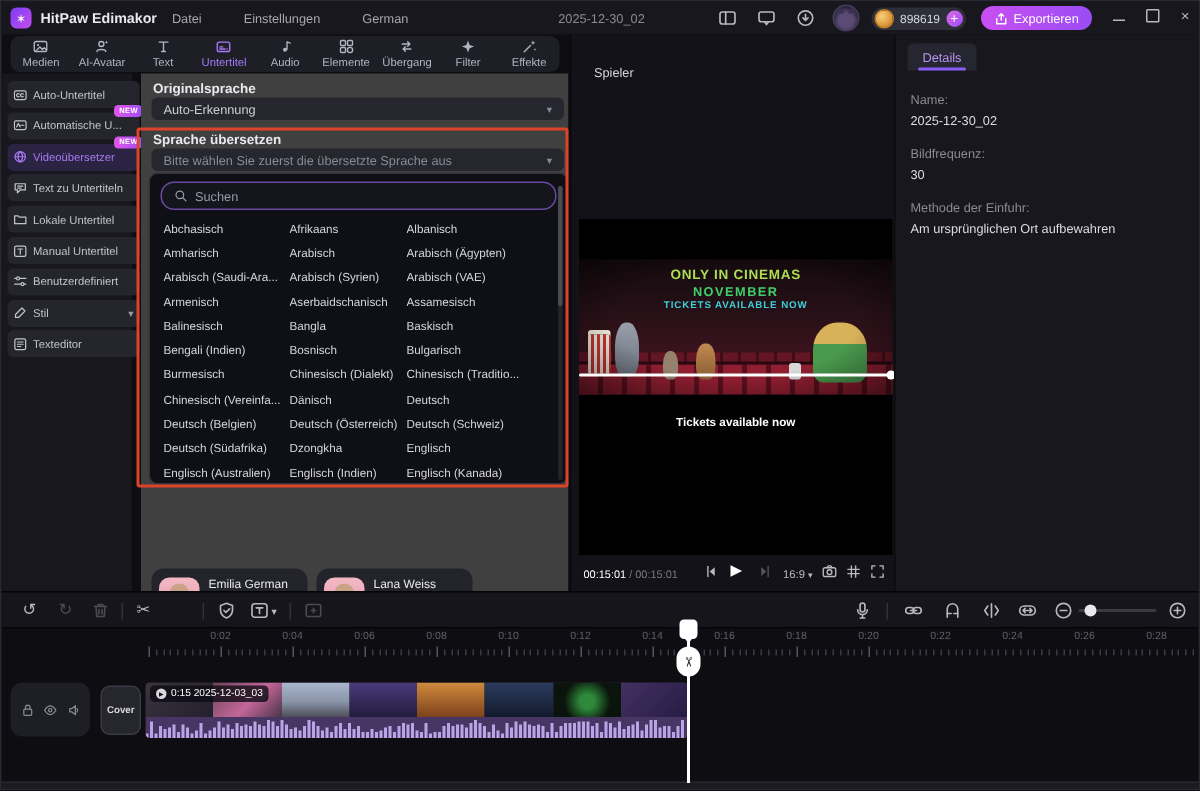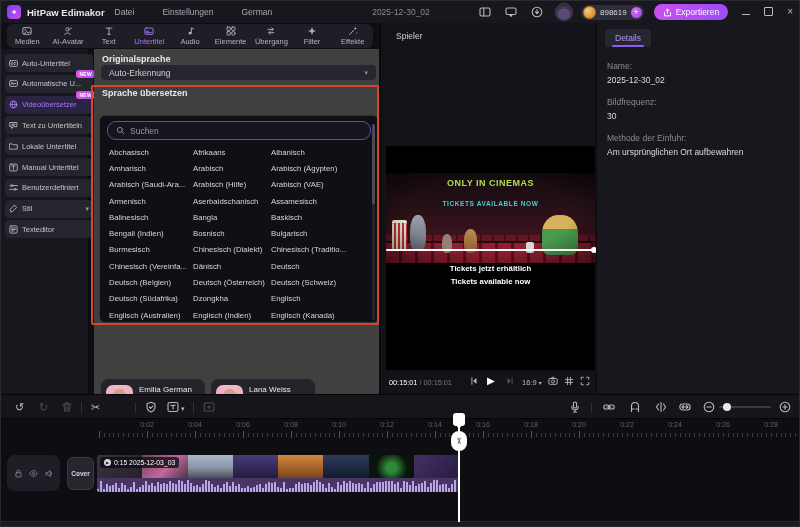--- a/index.html
+++ b/index.html
@@ -77,21 +77,21 @@
   .vdesc{font-size:7.2px;color:#8a8a92;white-space:nowrap;}
   .cost-pill{position:absolute;left:7px;top:374px;height:15px;border-radius:8px;background:#2a2a33;display:flex;align-items:center;padding:0 7px 0 2px;gap:4px;}
   .cost-num{font-size:8px;color:#e09a4a;}
   .cost-total{font-size:8px;color:#9a9aa4;}
   .refresh-ic{position:absolute;left:100px;top:376px;color:#9a9aa4;font-size:10px;}
   .start-btn{position:absolute;right:6px;top:373px;width:73px;height:16px;border-radius:4px;
              background:linear-gradient(90deg,#b44af0,#8d46f2);color:#fff;font-size:8px;display:flex;align-items:center;justify-content:center;}
   #red-annotation{left:90px;top:84px;width:288px;height:240px;border:2px solid #dd4328;border-radius:2px;pointer-events:none;z-index:30;}
   
   #player{left:378px;top:22px;width:217px;height:371px;background:#121218;border-left:2px solid #0a0a0e;}
-  .player-title{position:absolute;left:15px;top:8px;color:#d4d4da;font-size:8.5px;}
+  .player-title{position:absolute;left:15px;top:20px;color:#d4d4da;font-size:8.5px;}
   #video{position:absolute;left:5px;top:123px;width:209px;height:224px;background:#000;}
   #scene{position:absolute;left:0;top:27px;width:209px;height:90px;overflow:hidden;
          background:linear-gradient(180deg,#140a0e 0%,#241016 35%,#38121c 65%,#4e1522 100%);}
   .seats{position:absolute;left:0;right:0;bottom:0;height:20px;
          background:repeating-linear-gradient(90deg,#8e1e30 0 13px,#570f1d 13px 16px);border-top:2px solid #2a0810;}
   .seats2{position:absolute;left:0;right:0;bottom:16px;height:12px;opacity:.8;
          background:repeating-linear-gradient(90deg,#6e1626 0 10px,#440b16 10px 12px);}
   .char{position:absolute;border-radius:45% 45% 35% 35%;}
   .vignette{position:absolute;inset:0;background:radial-gradient(ellipse at 50% 45%,transparent 55%,rgba(0,0,0,.55));}
   .ov1{position:absolute;left:0;right:0;top:5px;text-align:center;font-weight:bold;font-size:9px;letter-spacing:.5px;color:#aede52;}
@@ -374,39 +374,43 @@
       </div>
     </div>
 
   <div class="abs" id="main-panel">
     <div class="abs section-label" style="left:8px;top:5px;">Originalsprache</div>
     <div class="abs dropdown" style="left:7px;top:16px;width:275px;">
       <span>Auto-Erkennung</span>
       <span class="dd-caret">▾</span>
     </div>
     <div class="abs section-label" style="left:8px;top:39px;">Sprache übersetzen</div>
+    <div class="abs dropdown" style="left:7px;top:50px;width:275px;">
+      <span class="dd-placeholder">Bitte wählen Sie zuerst die übersetzte Sprache aus</span>
+      <span class="dd-caret">▾</span>
+    </div>
     <div class="abs" id="lang-panel" style="left:5px;top:66px;width:280px;height:208px;">
       <div class="search-box">
         <span class="ic10" style="display:flex;">
             <svg viewBox="0 0 12 12">
               <circle cx="5.2" cy="5.2" r="3.4"></circle>
               <path d="M7.8 7.8 10.6 10.6"></path>
             </svg>
           </span>
         <span class="sq">Suchen</span>
       </div>
       <div id="lang-grid">
           <div class="lang-cell">Abchasisch</div>
           <div class="lang-cell">Afrikaans</div>
           <div class="lang-cell">Albanisch</div>
           <div class="lang-cell">Amharisch</div>
           <div class="lang-cell">Arabisch</div>
           <div class="lang-cell">Arabisch (Ägypten)</div>
           <div class="lang-cell">Arabisch (Saudi-Ara...</div>
-          <div class="lang-cell">Arabisch (Hilfe)</div>
+          <div class="lang-cell">Arabisch (Syrien)</div>
           <div class="lang-cell">Arabisch (VAE)</div>
           <div class="lang-cell">Armenisch</div>
           <div class="lang-cell">Aserbaidschanisch</div>
           <div class="lang-cell">Assamesisch</div>
           <div class="lang-cell">Balinesisch</div>
           <div class="lang-cell">Bangla</div>
           <div class="lang-cell">Baskisch</div>
           <div class="lang-cell">Bengali (Indien)</div>
           <div class="lang-cell">Bosnisch</div>
           <div class="lang-cell">Bulgarisch</div>
@@ -463,23 +467,23 @@
         <div class="seats2"></div>
           <div class="seats"></div>
         <div class="char" style="left:6px;bottom:14px;width:15px;height:26px;background:repeating-linear-gradient(90deg,#ece6d8 0 2px,#c23434 2px 4px);border-radius:2px 2px 1px 1px;box-shadow:0 -3px 0 0 #f0ead8;"></div>
         <div class="char" style="left:24px;bottom:12px;width:16px;height:36px;background:linear-gradient(180deg,#9aa0aa,#6a707c);"></div>
         <div class="char" style="left:56px;bottom:10px;width:10px;height:19px;background:#94826f;"></div>
         <div class="char" style="left:78px;bottom:10px;width:13px;height:24px;background:linear-gradient(180deg,#c08a50,#8a5c32);"></div>
         <div class="char" style="left:140px;bottom:10px;width:8px;height:11px;background:#d8d8d8;border-radius:2px;"></div>
         <div class="char" style="left:156px;bottom:8px;width:36px;height:40px;background:linear-gradient(180deg,#d8b25a 0 35%,#4a9a4e 35%);border-radius:45% 45% 20% 20%;"></div>
         <div class="vignette"></div>
         <div class="ov1">ONLY IN CINEMAS</div>
+        <div class="ov2">NOVEMBER</div>
         <div class="ov3">TICKETS AVAILABLE NOW</div>
       </div>
-      <div class="sub1" style="top:118px;">Tickets jetzt erhältlich</div>
       <div class="sub2" style="top:131px;">Tickets available now</div>
     </div>
     <div class="progress">
         <span class="knob"></span>
       </div>
     <div class="pc timecode" style="left:8px;top:355px;"><span>00:15:01</span><span class="total"><span> / </span><span>00:15:01</span></span></div>
     <div class="pc" style="left:88px;top:353px;">
         <svg viewBox="0 0 12 12">
           <path d="M3.5 2v8"></path>
           <path d="M9 2.5 5 6l4 3.5z" fill="currentColor" stroke="none"></path>

